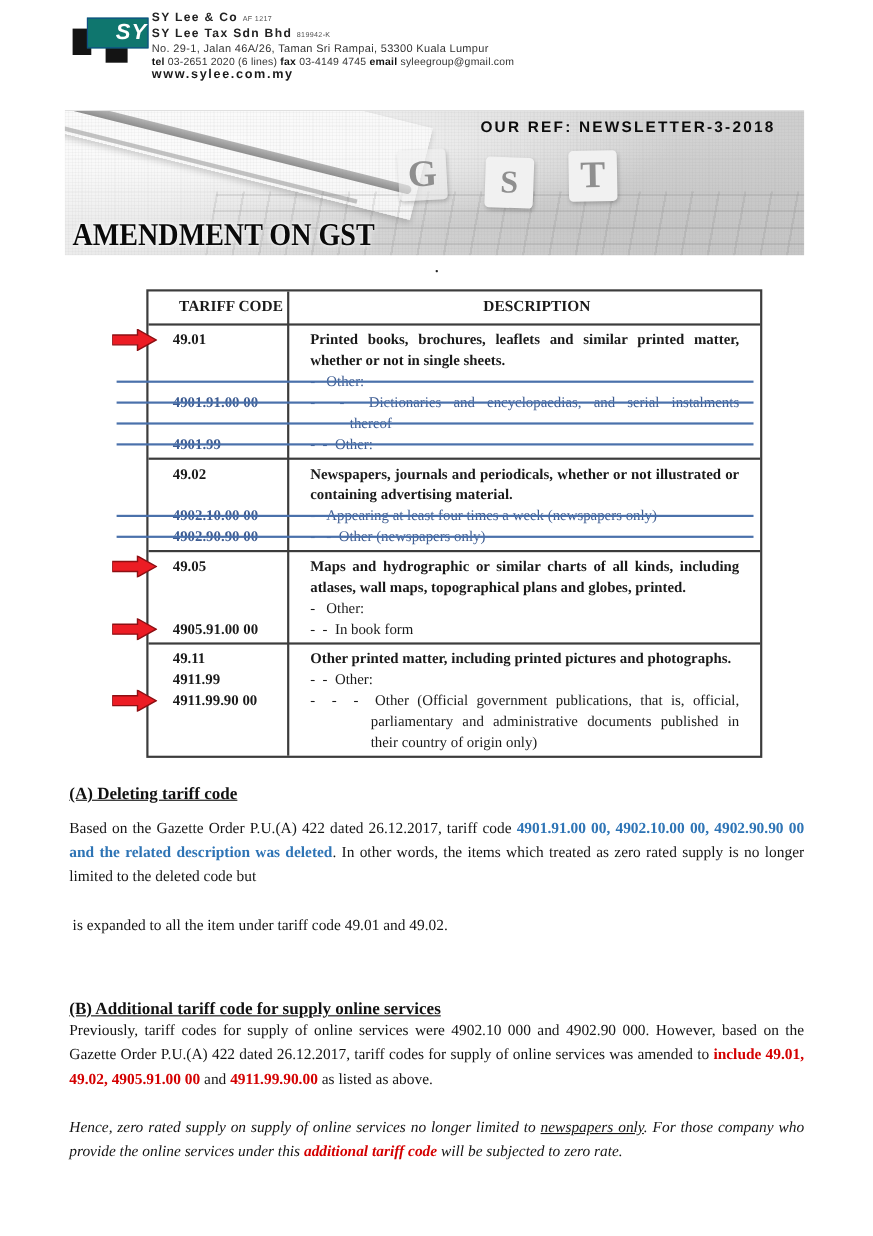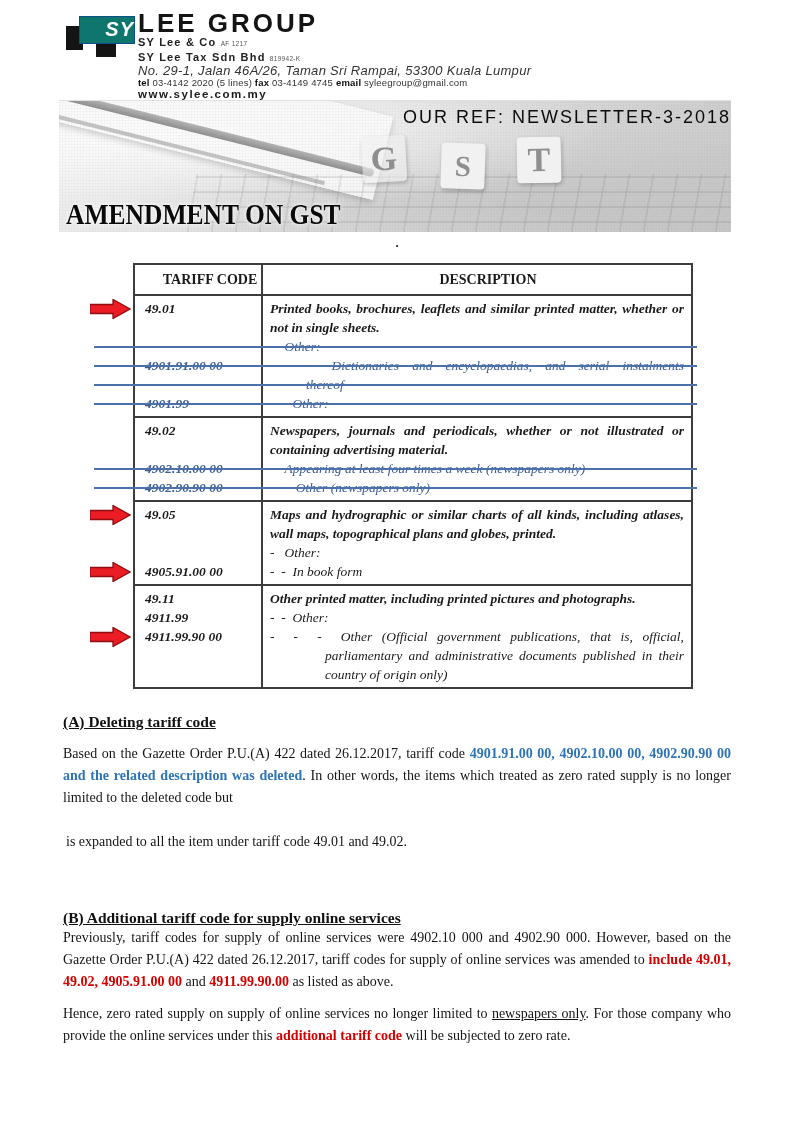--- a/index.html
+++ b/index.html
@@ -14,21 +14,21 @@
   .logo-sy-box{position:absolute;left:13px;top:4px;width:54px;height:26px;background:#0f766e;
                border:1px solid #0f4e86;color:#fff;font-family:"Liberation Sans",sans-serif;
                font-weight:bold;font-style:italic;font-size:20px;text-align:right;line-height:25px;
                letter-spacing:1px;}
   .lh-text{margin-left:75px;}
   .company-name{font-family:"Liberation Sans",sans-serif;font-weight:bold;font-size:26px;
                 letter-spacing:3px;color:#141414;line-height:26px;}
   .lh-sub{font-family:"Liberation Sans",sans-serif;font-weight:bold;font-size:11px;
           letter-spacing:1.2px;color:#222;line-height:12.5px;}
   .lh-sub .tiny{font-size:6.5px;letter-spacing:.3px;color:#555;font-weight:normal;}
-  .lh-addr{font-family:"Liberation Sans",sans-serif;font-size:13px;color:#333;line-height:11.5px;letter-spacing:.3px;font-style:italic;}
+  .lh-addr{font-family:"Liberation Sans",sans-serif;font-size:10px;color:#333;line-height:11.5px;letter-spacing:.3px;}
   .lh-contact{font-family:"Liberation Sans",sans-serif;font-size:9.5px;color:#333;line-height:11.5px;letter-spacing:.2px;}
   .lh-contact b{color:#111;}
   .lh-web{font-family:"Liberation Sans",sans-serif;font-weight:bold;font-size:11.5px;
           letter-spacing:1.5px;color:#1a1a1a;line-height:13px;}
 
   
   .banner{position:relative;margin:4px 0 0 59px;width:672px;height:131px;overflow:hidden;
           border-top:1px solid #e0e0e0;
           background:
             radial-gradient(ellipse at 18% 25%, rgba(255,255,255,.95), rgba(255,255,255,0) 55%),
@@ -48,38 +48,38 @@
           transform:skewX(-10deg);
           background:
             repeating-linear-gradient(0deg, rgba(110,110,110,.28) 0 2px, transparent 2px 15px),
             repeating-linear-gradient(90deg, rgba(110,110,110,.25) 0 2px, transparent 2px 24px);}
   .gst-tile{position:absolute;width:44px;height:46px;background:#f1f1f1;border-radius:4px;
           box-shadow:1px 2px 4px rgba(0,0,0,.22);color:#8f8f8f;font-family:"Liberation Serif",serif;
           font-weight:bold;font-size:34px;text-align:center;line-height:46px;}
   .tile-g{left:303px;top:35px;transform:rotate(-3deg);background:rgba(241,241,241,.55);}
   .tile-s{left:382px;top:42px;transform:rotate(2deg);font-size:29px;}
   .tile-t{left:458px;top:36px;transform:rotate(-1deg);}
-  .our-ref{position:absolute;top:6px;right:0;font-family:"Liberation Sans",sans-serif;
-          font-weight:normal;font-size:18px;letter-spacing:2px;color:#0c0c0c;}
+  .our-ref{position:absolute;top:6px;right:26px;font-family:"Liberation Sans",sans-serif;
+          font-weight:bold;font-size:14px;letter-spacing:2px;color:#0c0c0c;}
   .amend-title{position:absolute;left:7px;bottom:1px;font-family:"Liberation Serif",serif;
           font-weight:bold;font-size:29px;color:#0a0a0a;transform:scaleX(.88);transform-origin:left bottom;
           letter-spacing:0;text-shadow:0 0 3px rgba(255,255,255,.95),0 0 7px rgba(255,255,255,.85);}
 
   
   .divider-dot{text-align:center;font-weight:bold;font-size:13px;height:15px;line-height:15px;margin-top:3px;color:#222;}
   .intro-heading{margin:4px 0 0 63px;font-size:15.5px;font-weight:bold;text-decoration:underline;color:#111;}
 
   
   .table-wrap{position:relative;margin:13px 0 0 133px;width:560px;font-size:13.5px;line-height:19px;}
   .gst-table{position:relative;border:2px solid #3c3c3c;box-sizing:border-box;}
   .v-divider{position:absolute;left:126px;top:0;bottom:0;width:2px;background:#3c3c3c;z-index:2;}
   .t-header{display:flex;border-bottom:2px solid #3c3c3c;height:29px;line-height:29px;font-weight:bold;font-size:14px;}
   .th-code{width:150px;flex:none;text-align:center;}
   .th-desc{flex:1;text-align:center;}
-  .t-group{padding:3px 0 3px;position:relative;font-style:italic;}
+  .t-group{padding:3px 12px 3px;position:relative;}
   .t-group + .t-group{border-top:2px solid #3c3c3c;}
   .t-row{display:flex;position:relative;}
   .t-code{width:126px;flex:none;padding-left:10px;box-sizing:border-box;font-weight:bold;}
   .t-desc{flex:1;padding:0 7px 0 9px;box-sizing:border-box;}
   .t-desc.b{font-weight:bold;text-align:justify;}
   .t-desc.stretch{text-align:justify;text-align-last:justify;}
   .t-desc.indent1{padding-left:45px;}
   .t-desc.hang{padding-left:64px;text-indent:-55px;text-align:justify;}
   .t-row.struck .t-desc{color:#3d5c92;}
   .t-row.struck .t-code{color:#3d5c92;}
@@ -91,47 +91,46 @@
   .sec-heading{font-size:15.5px;font-weight:bold;text-decoration:underline;color:#111;}
   .para{font-size:14px;line-height:22px;text-align:justify;color:#141414;}
   .blue-b{color:#2e74b5;font-weight:bold;}
   .red-b{color:#d40000;font-weight:bold;}
   .uline{text-decoration:underline;}
   .mt-a-head{margin-top:24px;}
   .mt-a-p1{margin-top:12px;}
   .mt-a-p2{margin-top:22px;padding-left:3px;text-align:left;}
   .mt-b-head{margin-top:56px;}
   .mt-b-p1{}
-  .mt-b-p2{margin-top:10px;}
+  .mt-b-p2{margin-top:22px;font-style:italic;}
 </style>
 </head>
 <body>
 
 <div class="page">
 
   <div class="letterhead">
     <div class="logo-mark">
       <div class="logo-black-a"></div>
       <div class="logo-black-b"></div>
       <div class="logo-sy-box">SY</div>
     </div>
     <div class="lh-text">
-      <div class="company-name">LEE GROUP</div>
       <div class="lh-sub">
         <span>SY Lee &amp; Co</span>
         <span class="tiny">AF 1217</span>
       </div>
       <div class="lh-sub">
         <span>SY Lee Tax Sdn Bhd</span>
         <span class="tiny">819942-K</span>
       </div>
       <div class="lh-addr">No. 29-1, Jalan 46A/26, Taman Sri Rampai, 53300 Kuala Lumpur</div>
       <div class="lh-contact">
         <b>tel</b>
-        <span>03-4142 2020 (5 lines)</span>
+        <span>03-2651 2020 (6 lines)</span>
         <b>fax</b>
         <span>03-4149 4745</span>
         <b>email</b>
         <span>syleegroup@gmail.com</span>
       </div>
       <div class="lh-web">www.sylee.com.my</div>
     </div>
   </div>
 
   <div class="banner">

